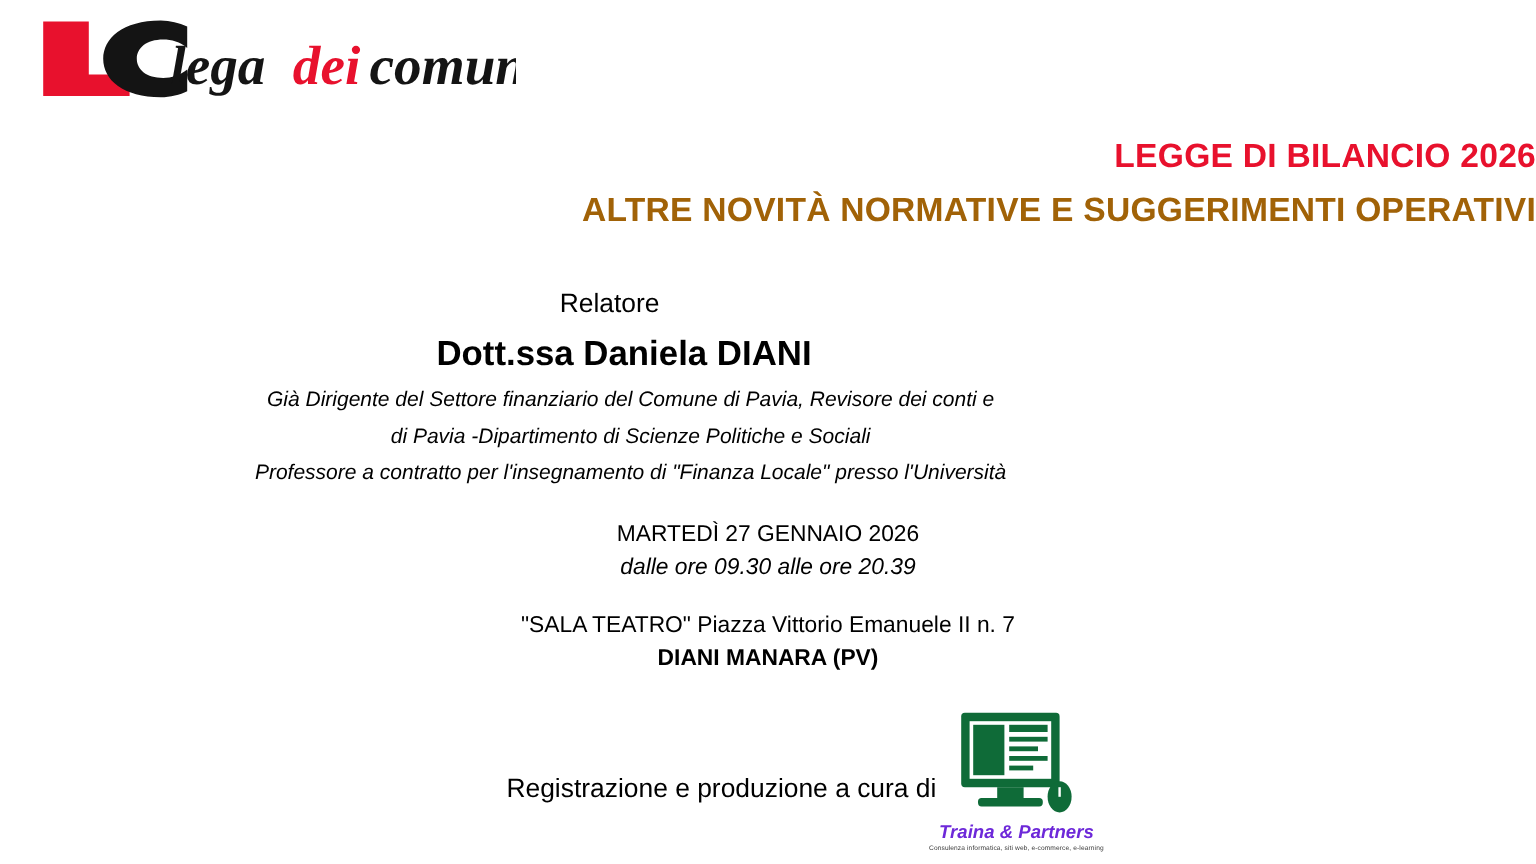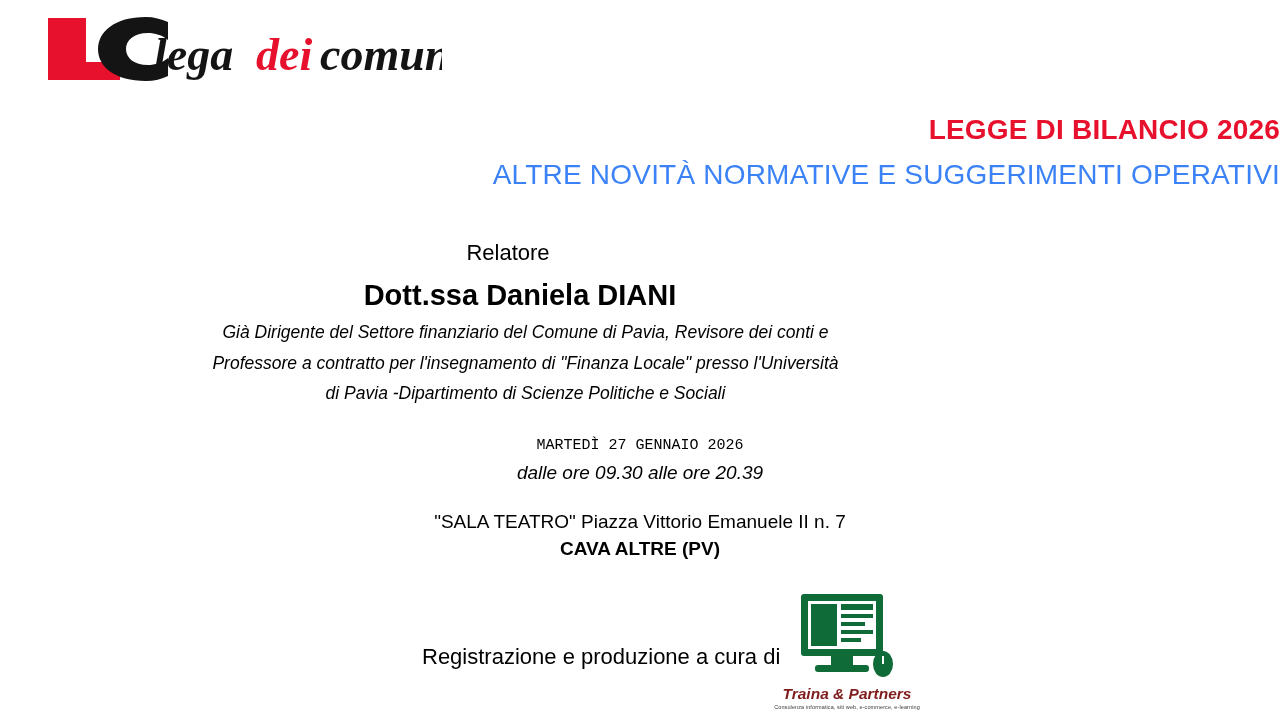--- a/index.html
+++ b/index.html
@@ -12,21 +12,21 @@
     background: #ffffff;
     font-family: "Liberation Sans", sans-serif;
     color: #000000;
     overflow: hidden;
     position: relative;
   }
 
   
   .logo {
     position: absolute;
-    left: 42px;
+    left: 30px;
     top: 14px;
     width: 400px;
     height: 72px;
   }
   .logo svg { display: block; }
 
   
   .title-block {
     position: absolute;
     left: 0;
@@ -35,22 +35,22 @@
     text-align: right;
   }
   .title-line1 {
     color: #e8112d;
     font-weight: bold;
     font-size: 28px;
     line-height: 36px;
     letter-spacing: 0.2px;
   }
   .title-line2 {
-    color: #3b82f6;
-    font-weight: normal;
+    color: #a16207;
+    font-weight: bold;
     font-size: 28px;
     line-height: 36px;
     letter-spacing: 0.2px;
     margin-top: 9px;
   }
 
   
   .speaker-block {
     position: absolute;
     left: 0;
@@ -79,23 +79,22 @@
 
   
   .date-block {
     position: absolute;
     left: 0;
     top: 432px;
     width: 1280px;
     text-align: center;
   }
   .date-day {
-    font-size: 15px;
-    line-height: 27px;
-    font-family: Liberation Mono, monospace;
+    font-size: 19px;
+    line-height: 27px;
   }
   .date-time {
     font-size: 19px;
     font-style: italic;
     line-height: 27px;
   }
 
   
   .venue-block {
     position: absolute;
@@ -129,21 +128,21 @@
     top: 592px;
     width: 190px;
     height: 125px;
     text-align: center;
   }
   .partner-mark { display: block; margin: 0 auto; }
   .partner-name {
     font-size: 15.5px;
     font-weight: bold;
     font-style: italic;
-    color: #7f1d1d;
+    color: #6d28d9;
     line-height: 18px;
     margin-top: 1px;
   }
   .partner-tagline {
     font-size: 5.5px;
     color: #3a3a3a;
     line-height: 8px;
     letter-spacing: 0.1px;
   }
 </style>
@@ -167,32 +166,32 @@
 
 <div class="title-block">
   <div class="title-line1">LEGGE DI BILANCIO 2026</div>
   <div class="title-line2">ALTRE NOVITÀ NORMATIVE E SUGGERIMENTI OPERATIVI</div>
 </div>
 
 <div class="speaker-block">
   <div class="speaker-role">Relatore</div>
   <div class="speaker-name">Dott.ssa Daniela DIANI</div>
   <div class="speaker-bio">Già Dirigente del Settore finanziario del Comune di Pavia, Revisore dei conti e</div>
+  <div class="speaker-bio">di Pavia -Dipartimento di Scienze Politiche e Sociali</div>
   <div class="speaker-bio">Professore a contratto per l'insegnamento di "Finanza Locale" presso l'Università</div>
-  <div class="speaker-bio">di Pavia -Dipartimento di Scienze Politiche e Sociali</div>
 </div>
 
 <div class="date-block">
   <div class="date-day">MARTEDÌ 27 GENNAIO 2026</div>
   <div class="date-time">dalle ore 09.30 alle ore 20.39</div>
 </div>
 
 <div class="venue-block">
   <div class="venue-address">"SALA TEATRO" Piazza Vittorio Emanuele II n. 7</div>
-  <div class="venue-city">CAVA ALTRE (PV)</div>
+  <div class="venue-city">DIANI MANARA (PV)</div>
 </div>
 
 <div class="credit-text">Registrazione e produzione a cura di</div>
 
 <div class="partner-logo">
   <svg class="partner-mark" width="100" height="92" viewBox="0 0 100 92" xmlns="http://www.w3.org/2000/svg">
     <rect x="4" y="2" width="82" height="62" rx="3" fill="#0f6b38"></rect>
     <rect x="11" y="9" width="68" height="48" fill="#ffffff"></rect>
     <rect x="14" y="12" width="26" height="42" fill="#0f6b38"></rect>
     <rect x="44" y="12" width="32" height="6" fill="#0f6b38"></rect>

